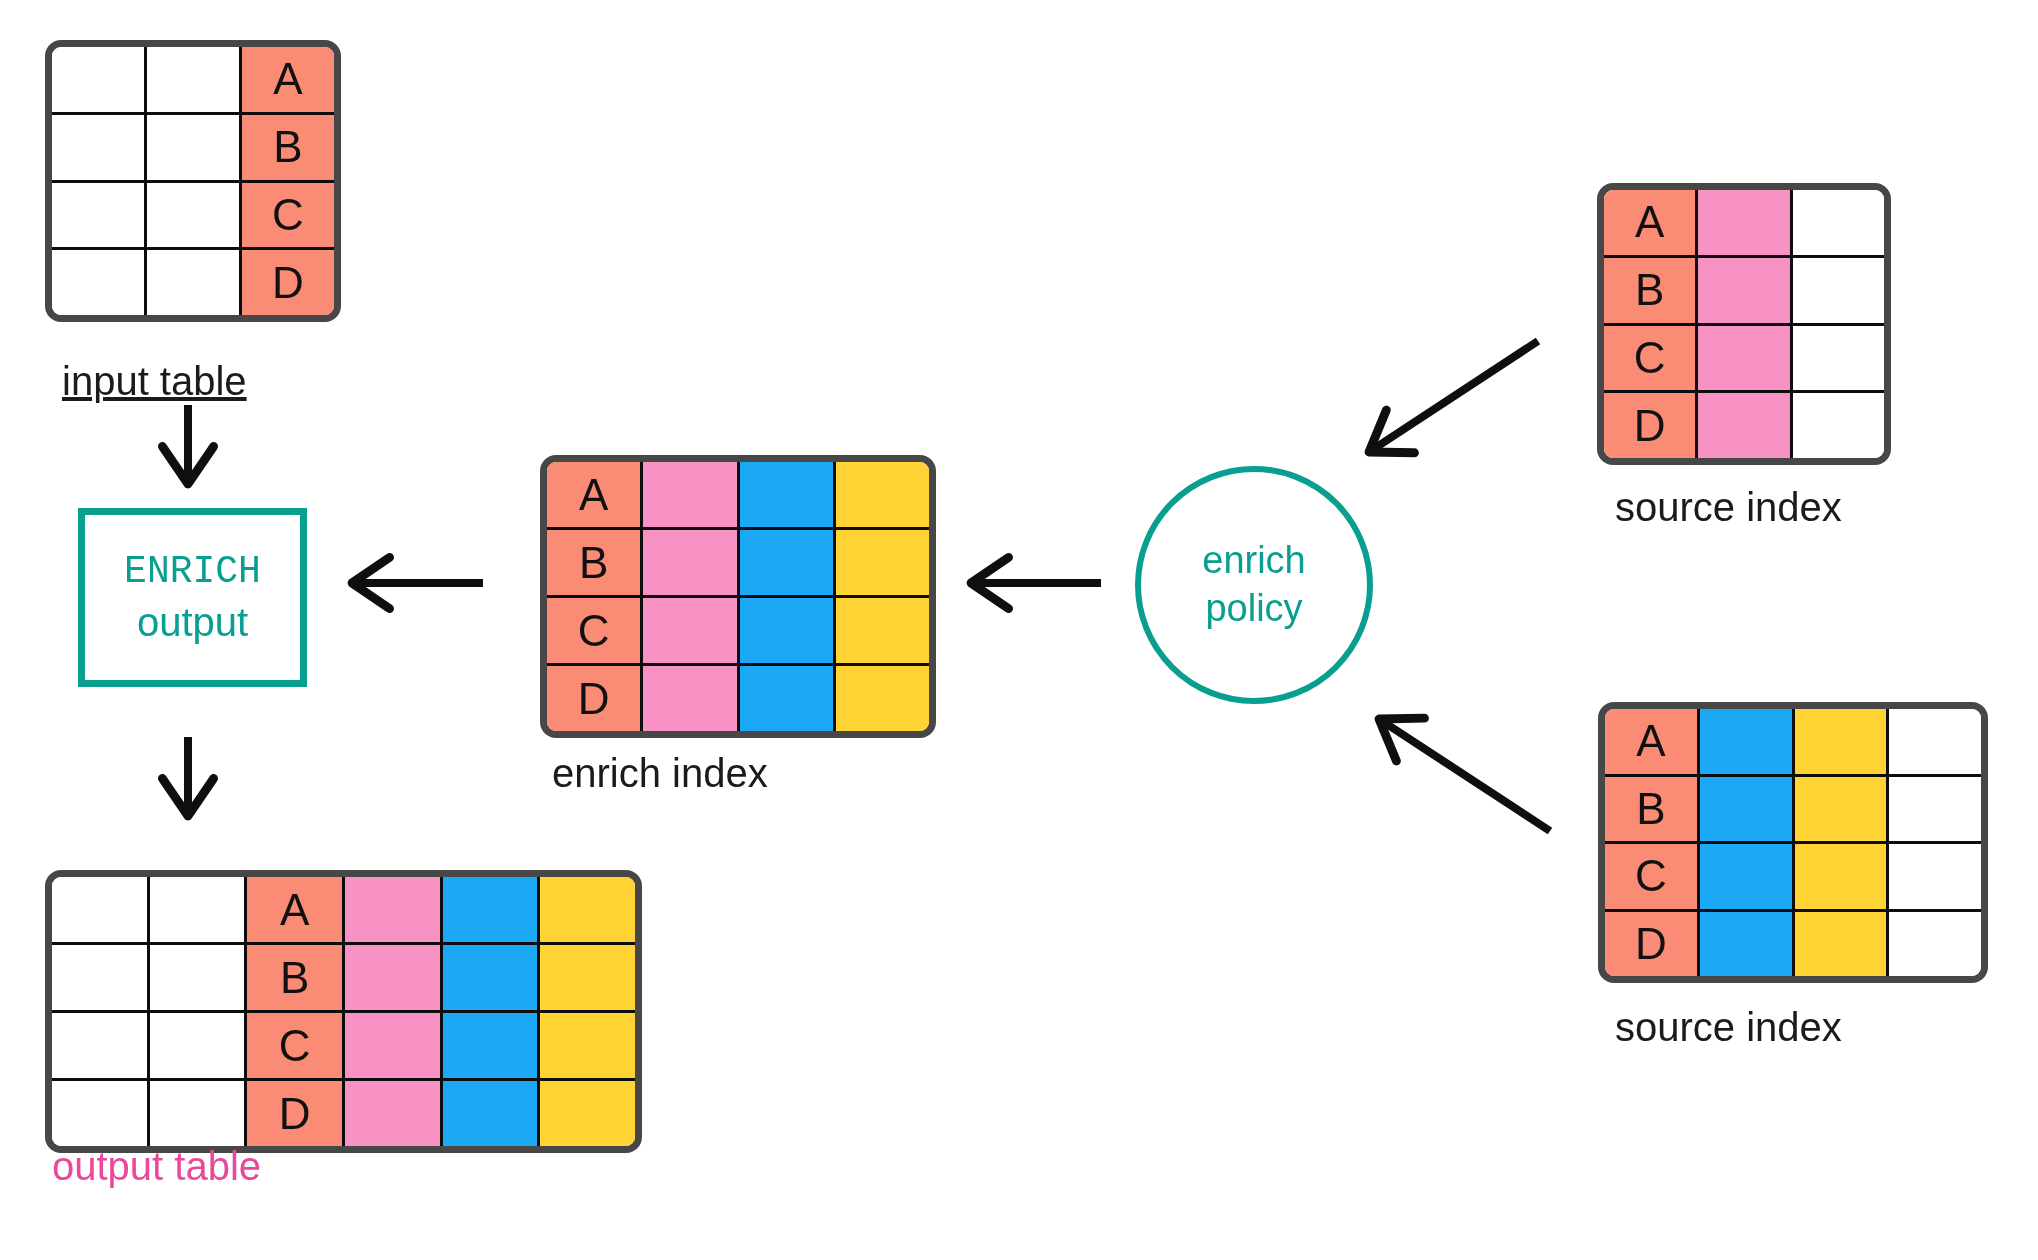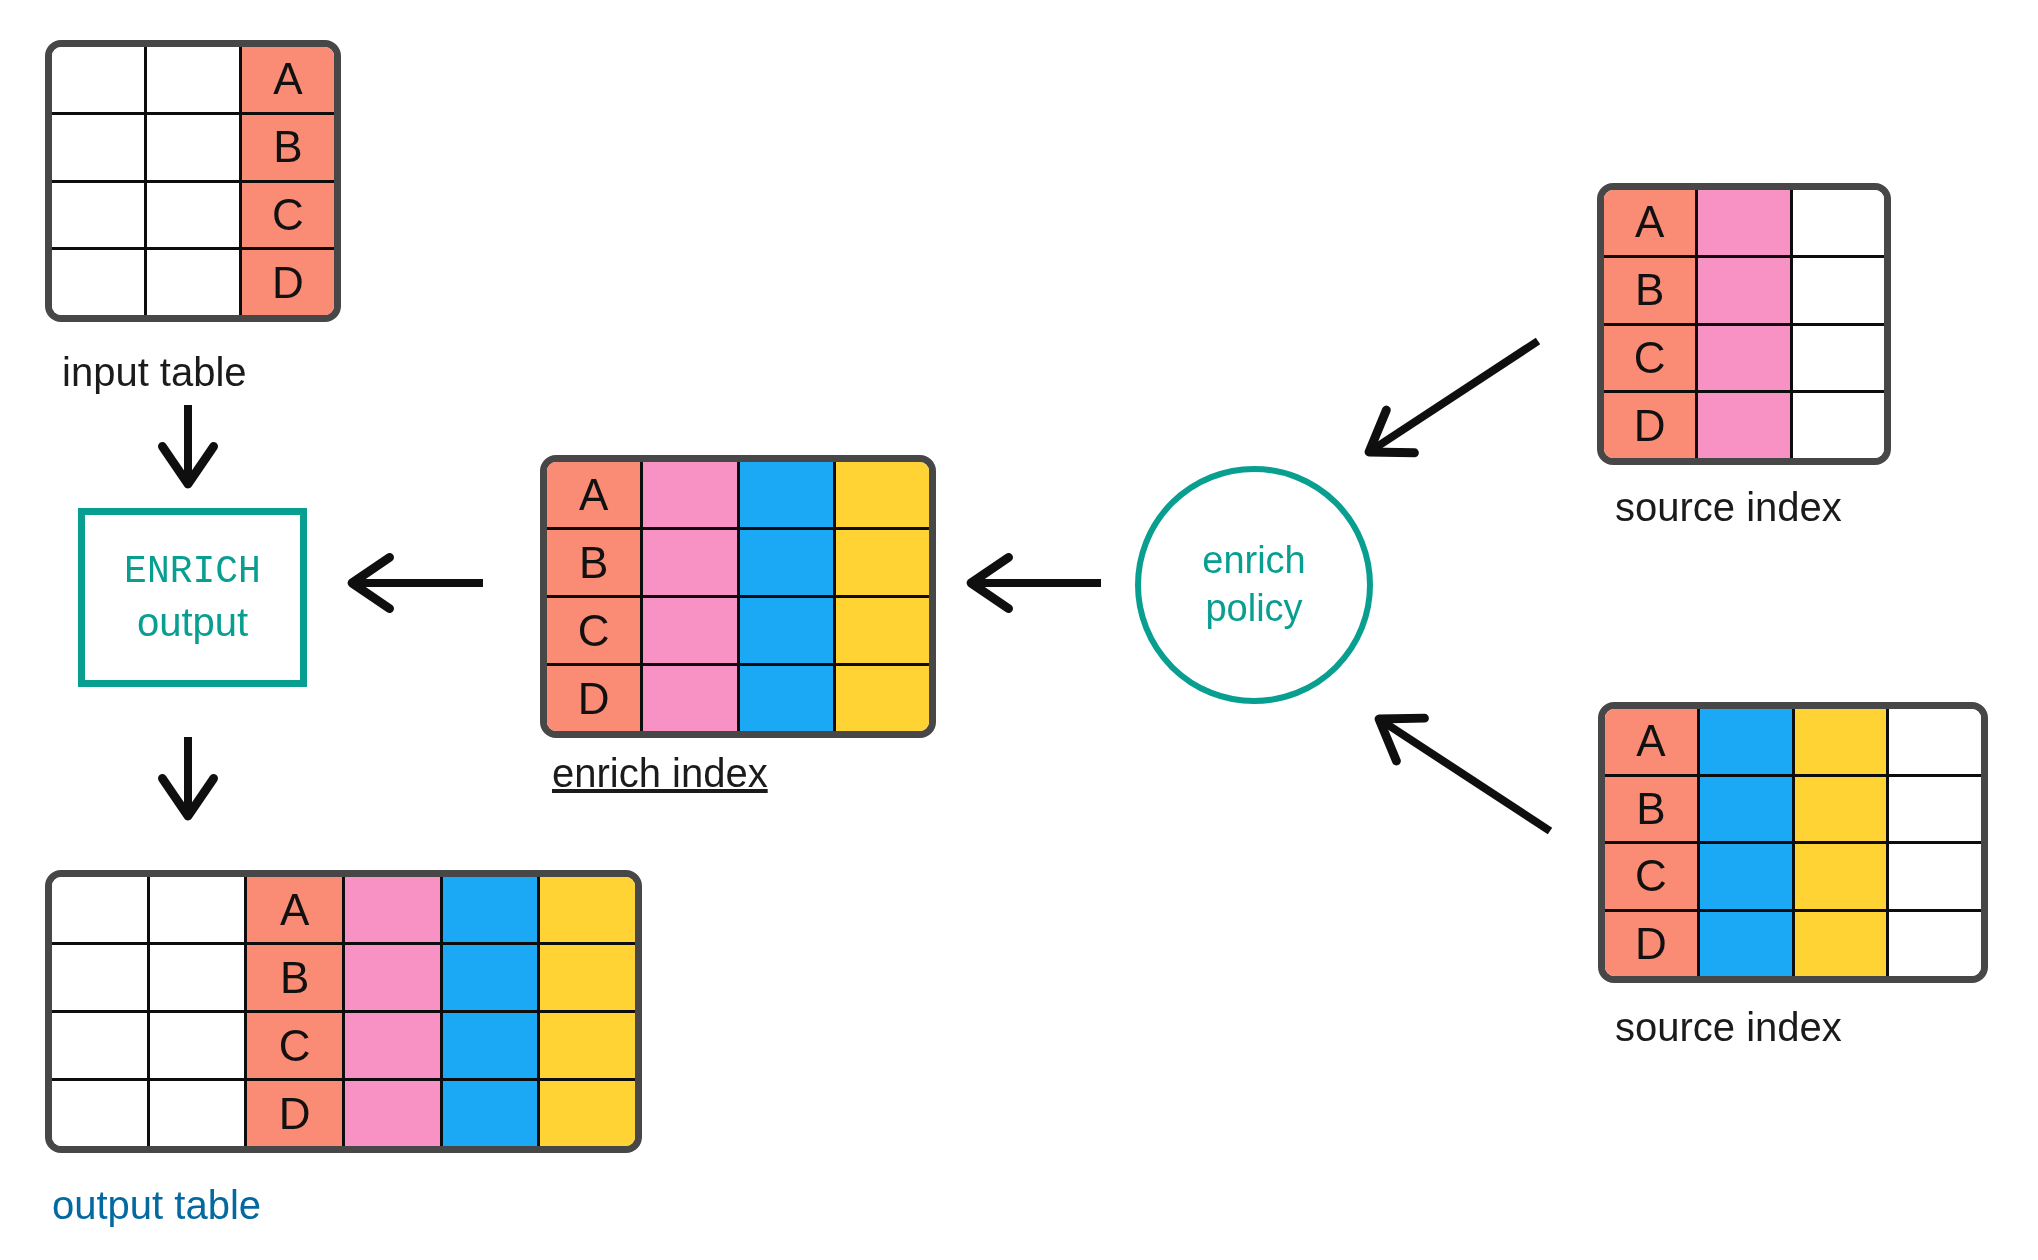--- a/index.html
+++ b/index.html
@@ -138,21 +138,21 @@
           <div class="table-cell"></div>
           <div class="table-cell"></div>
         </div>
         <div class="table-col" style="background: rgb(250, 140, 117);">
           <div class="table-cell">A</div>
           <div class="table-cell">B</div>
           <div class="table-cell">C</div>
           <div class="table-cell">D</div>
         </div>
       </div>
-      <div class="table-label" style="left: 62px; top: 351px; color: rgb(27, 27, 27);">input table</div>
+      <div class="table-label" style="left: 62px; top: 360px; color: rgb(27, 27, 27); text-decoration: underline;">input table</div>
       <div class="table-box" style="left: 540px; top: 455px; width: 396px; height: 283px;">
         <div class="table-col" style="background: rgb(250, 140, 117);">
           <div class="table-cell">A</div>
           <div class="table-cell">B</div>
           <div class="table-cell">C</div>
           <div class="table-cell">D</div>
         </div>
         <div class="table-col" style="background: rgb(248, 146, 196);">
           <div class="table-cell"></div>
           <div class="table-cell"></div>
@@ -165,21 +165,21 @@
           <div class="table-cell"></div>
           <div class="table-cell"></div>
         </div>
         <div class="table-col" style="background: rgb(254, 211, 51);">
           <div class="table-cell"></div>
           <div class="table-cell"></div>
           <div class="table-cell"></div>
           <div class="table-cell"></div>
         </div>
       </div>
-      <div class="table-label" style="left: 552px; top: 752px; color: rgb(27, 27, 27); text-decoration: underline;">enrich index</div>
+      <div class="table-label" style="left: 552px; top: 752px; color: rgb(27, 27, 27);">enrich index</div>
       <div class="table-box" style="left: 1597px; top: 183px; width: 294px; height: 282px;">
         <div class="table-col" style="background: rgb(250, 140, 117);">
           <div class="table-cell">A</div>
           <div class="table-cell">B</div>
           <div class="table-cell">C</div>
           <div class="table-cell">D</div>
         </div>
         <div class="table-col" style="background: rgb(248, 146, 196);">
           <div class="table-cell"></div>
           <div class="table-cell"></div>
@@ -252,21 +252,21 @@
           <div class="table-cell"></div>
           <div class="table-cell"></div>
         </div>
         <div class="table-col" style="background: rgb(254, 211, 51);">
           <div class="table-cell"></div>
           <div class="table-cell"></div>
           <div class="table-cell"></div>
           <div class="table-cell"></div>
         </div>
       </div>
-      <div class="table-label" style="left: 52px; top: 1184px; color: #0369a1;">output table</div>
+      <div class="table-label" style="left: 52px; top: 1145px; color: #ec4899;">output table</div>
     </div>
 
   <div id="enrich-command-box">
     <span class="cmd-line1">ENRICH</span>
     <span class="cmd-line2">output</span>
   </div>
 
   <div id="enrich-policy-circle">
     <span class="pol-line">enrich</span>
     <span class="pol-line">policy</span>

